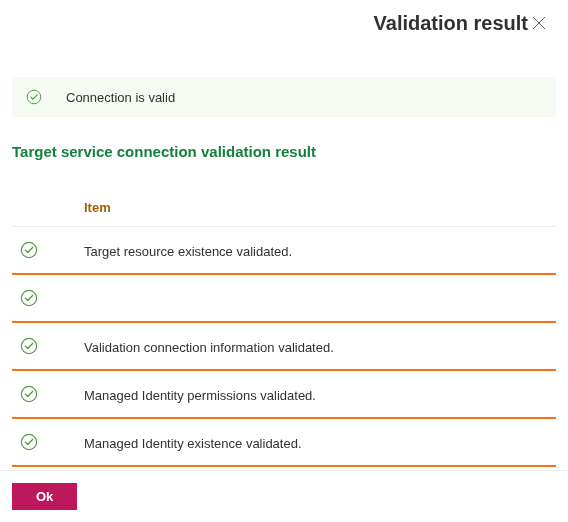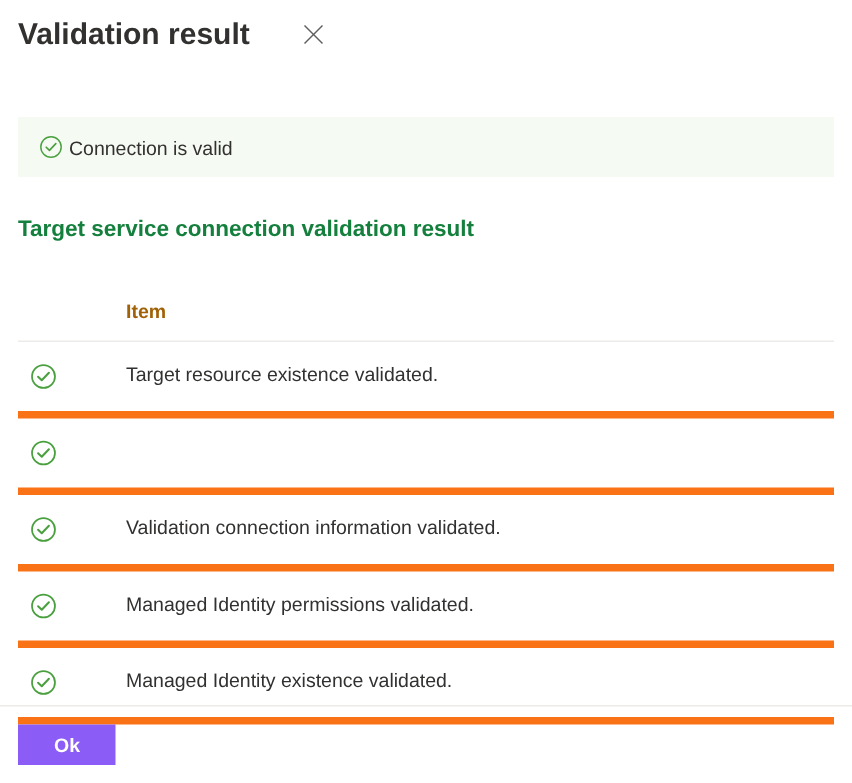--- a/index.html
+++ b/index.html
@@ -11,24 +11,23 @@
       font-family: 'Segoe UI', -apple-system, BlinkMacSystemFont, sans-serif;
       background: #ffffff;
       color: #323130;
       width: 568px;
       height: 522px;
       padding: 0;
       position: relative;
     }
     .header {
       display: flex;
-      justify-content: flex-start;
+      justify-content: flex-end;
       align-items: flex-start;
       padding: 12px 18px 0 12px;
-      gap: 32px;
     }
     .title {
       font-size: 20px;
       font-weight: 600;
       color: #323130;
     }
     .close-btn {
       font-size: 16px;
       color: #605e5c;
       cursor: pointer;
@@ -37,21 +36,21 @@
       padding: 4px;
       line-height: 1;
     }
     .success-banner {
       background: #f5fbf2;
       border: none;
       margin: 40px 12px 0 12px;
       padding: 12px 14px;
       display: flex;
       align-items: center;
-      gap: 4px;
+      gap: 24px;
     }
     .success-banner .msg {
       font-size: 13px;
       color: #323130;
     }
     .section-title {
       font-size: 15px;
       font-weight: 600;
       color: #15803d;
       margin: 26px 12px 0 12px;
@@ -63,23 +62,23 @@
       padding: 8px 0 10px 72px;
       border-bottom: 1px solid #edebe9;
     }
     .table-header .col {
       font-size: 13px;
       font-weight: 600;
       color: #a16207;
     }
     .row {
       display: flex;
-      align-items: flex-start;
+      align-items: flex-end;
       padding: 14px 0;
-      border-bottom: 5px solid #f97316;
+      border-bottom: 2px solid #f97316;
     }
     .row .icon-cell {
       width: 72px;
       display: flex;
       align-items: center;
       padding-left: 8px;
     }
     .row .text-cell {
       font-size: 13px;
       color: #323130;
@@ -96,21 +95,21 @@
     }
     .footer {
       position: absolute;
       bottom: 0;
       left: 0;
       right: 0;
       padding: 12px;
       border-top: 1px solid #edebe9;
     }
     .ok-btn {
-      background: #8b5cf6;
+      background: #be185d;
       color: #ffffff;
       border: none;
       font-size: 13px;
       font-weight: 600;
       padding: 6px 24px;
       cursor: pointer;
       font-family: inherit;
     }
   </style>
 </head>

